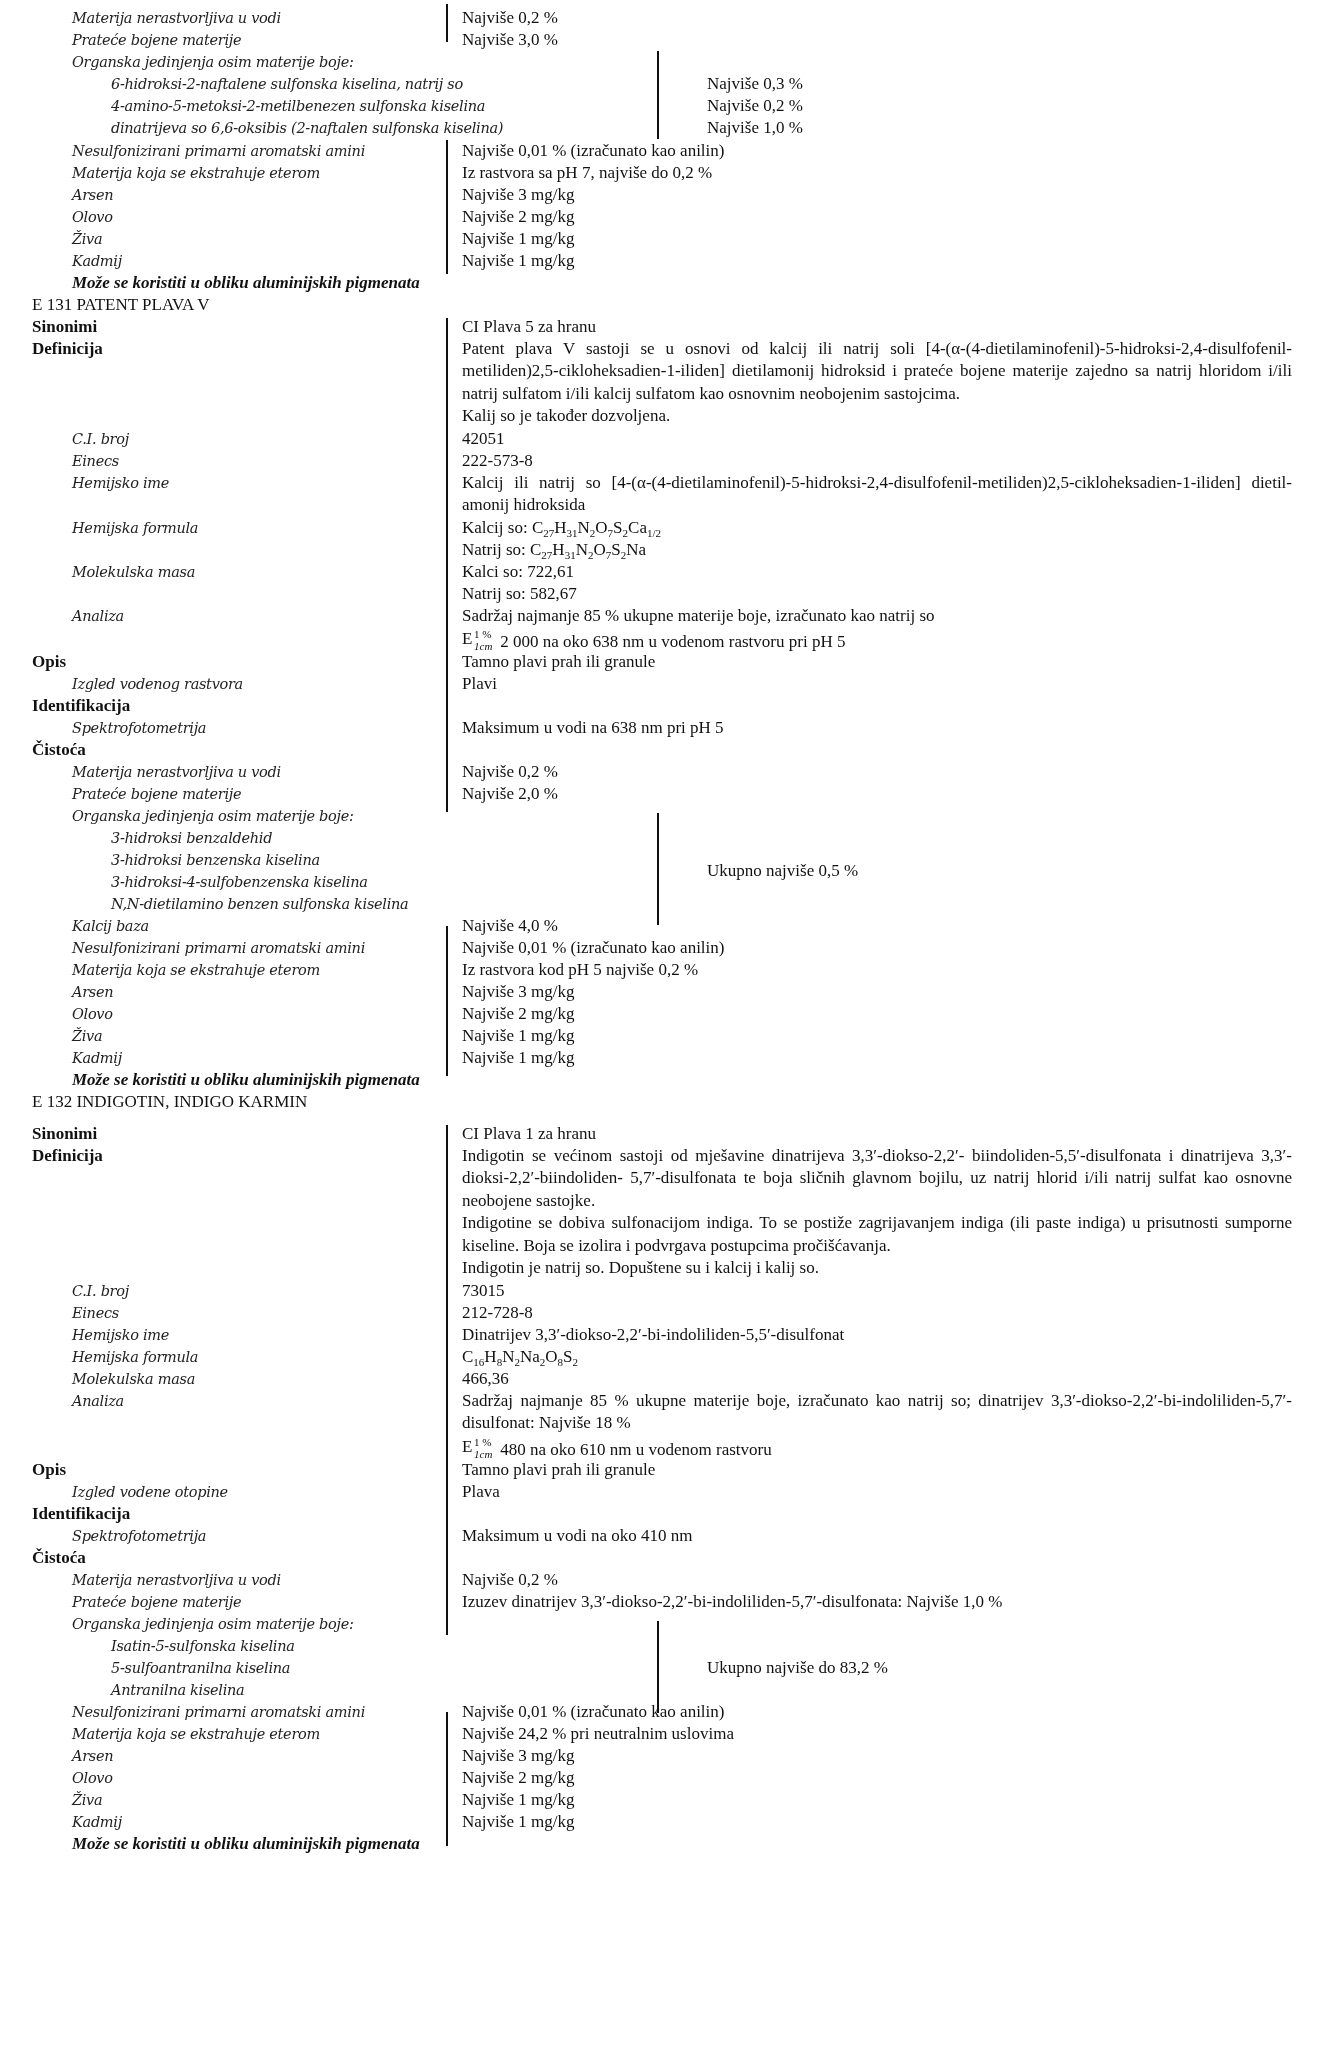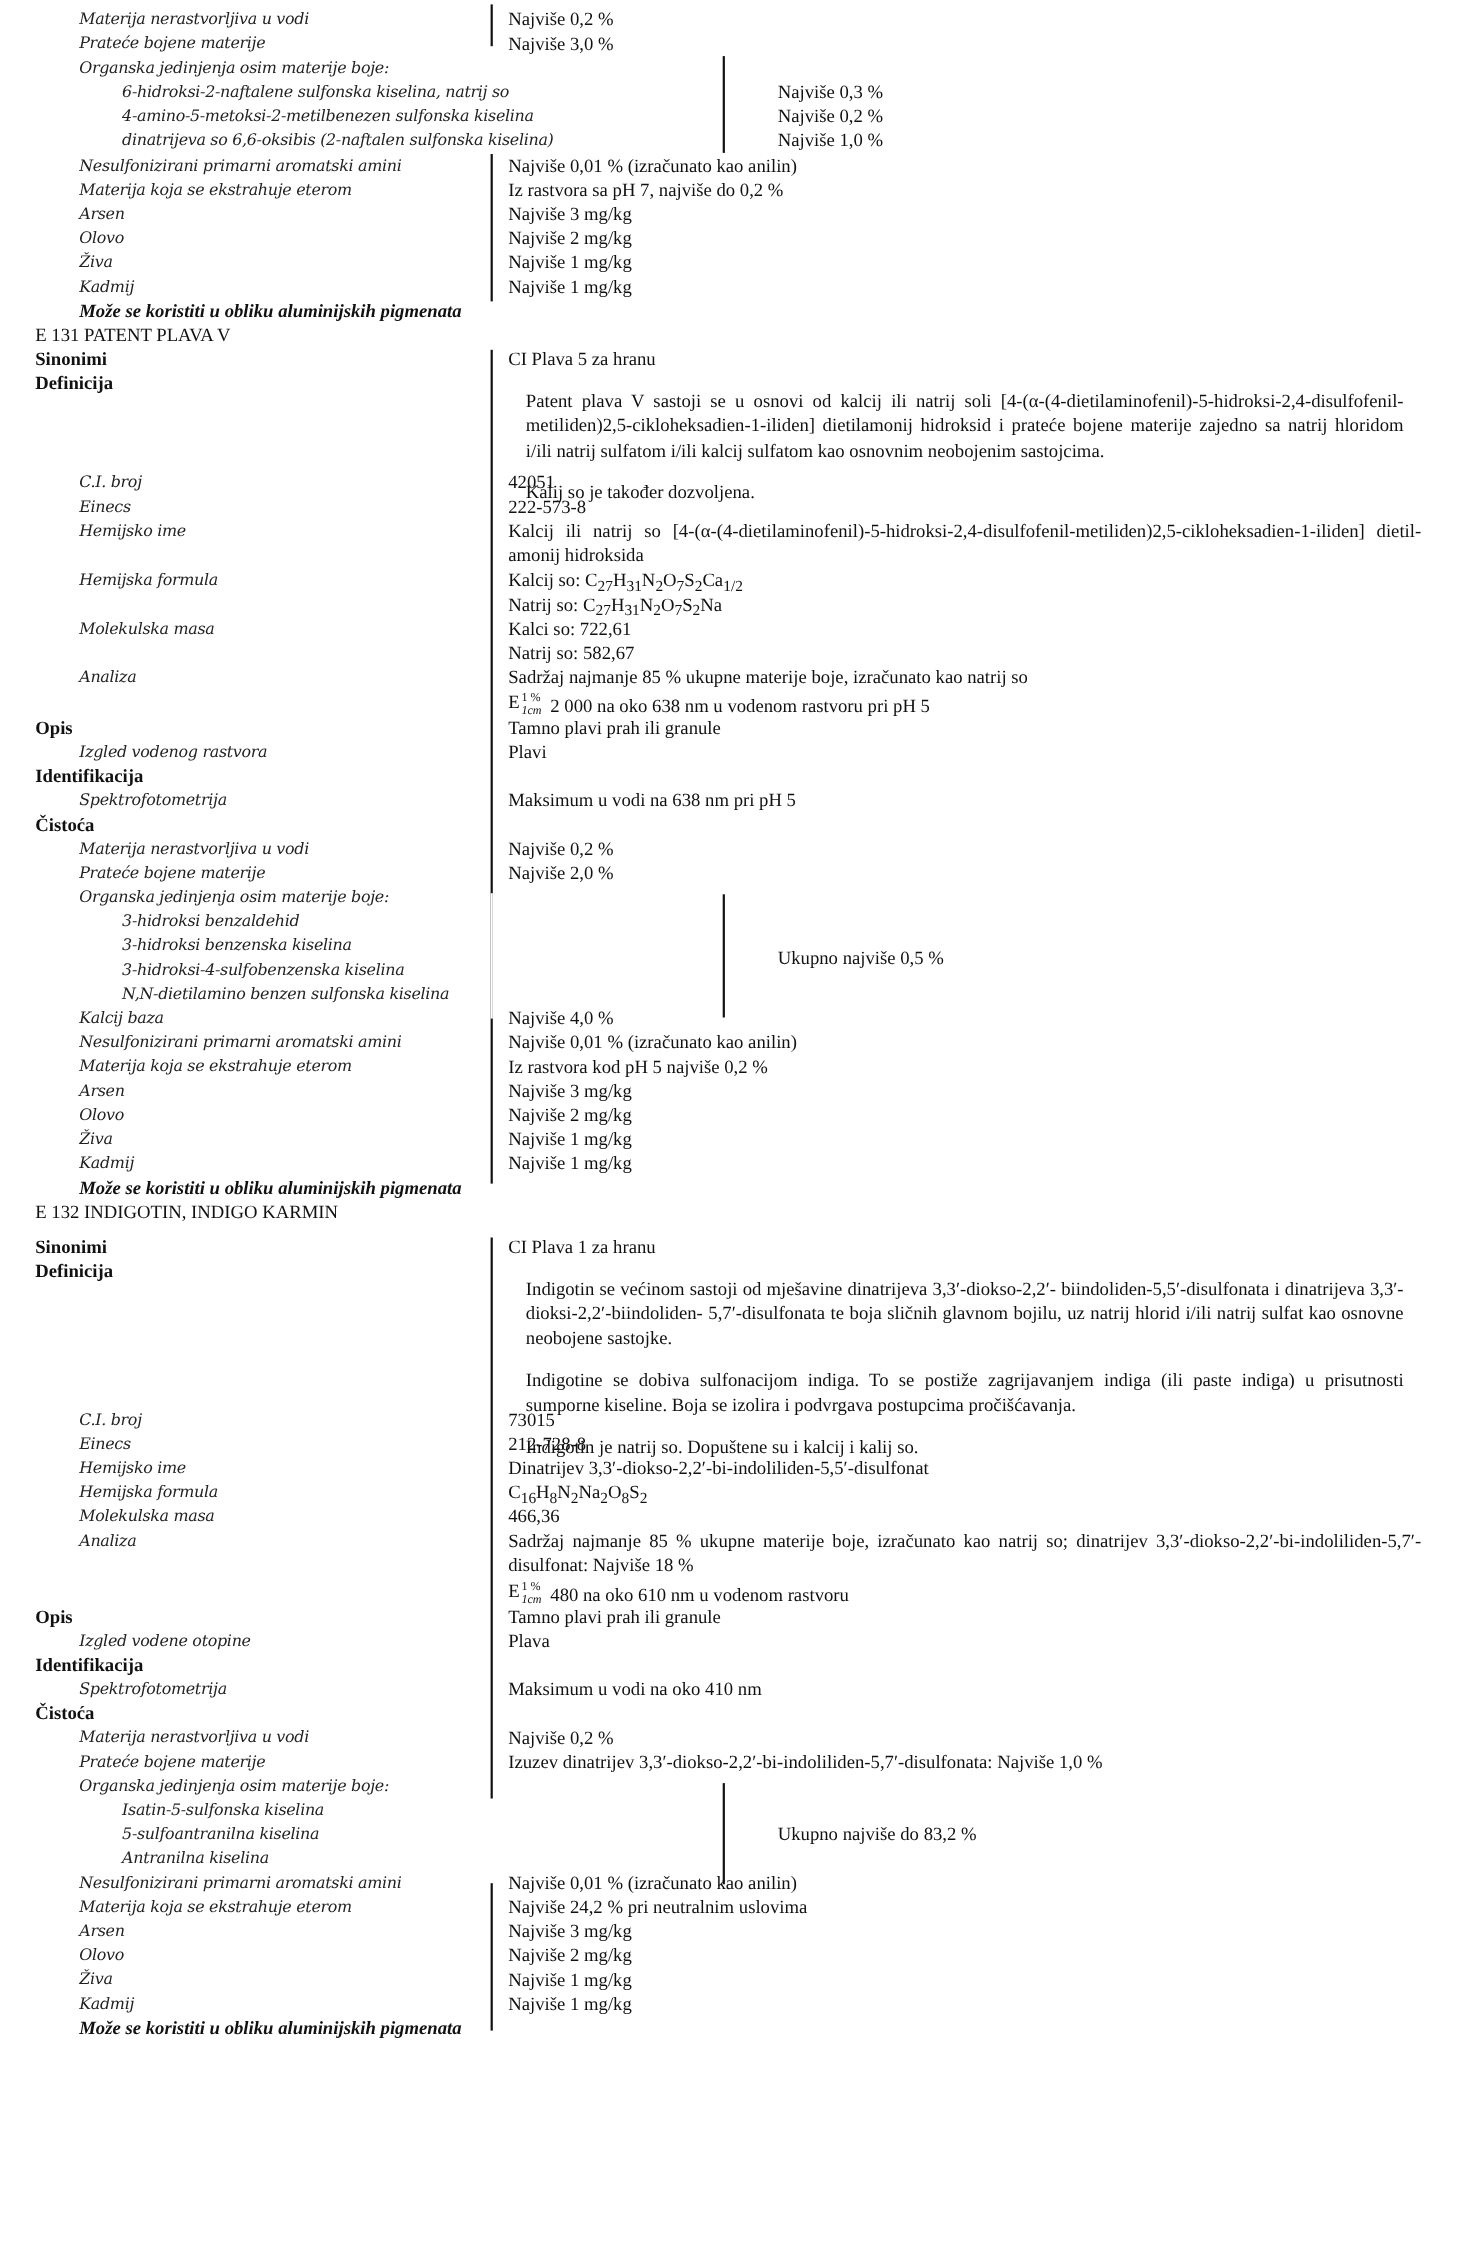--- a/index.html
+++ b/index.html
@@ -13,22 +13,22 @@
   .lbl { position: absolute; }
   .lbl.l0 { left: 32px; font-weight: bold; }
   .lbl.l1 { left: 72px; font-style: italic; font-family: "DejaVu Serif", serif; font-size: 14.5px; font-weight: 200; letter-spacing: -0.3px; color: #222; }
   .lbl.l2 { left: 111px; font-style: italic; font-family: "DejaVu Serif", serif; font-size: 14.5px; font-weight: 200; letter-spacing: -0.3px; color: #222; }
   .lbl.note { left: 72px; font-weight: bold; font-style: italic; }
   .heading { position: absolute; left: 32px; }
   .val { position: absolute; left: 462px; }
   .val.v2 { left: 675px; margin-left: 32px; }
   .vline { position: absolute; width: 2px; background: #111; }
   .para { position: absolute; left: 462px; width: 830px; line-height: 22.4px; text-align: justify; white-space: normal; }
-  .para p { margin: 16px; }
-  sub, sup { font-size: 14px; line-height: 0; }
+  .para p { margin: 0; }
+  sub, sup { font-size: 11px; line-height: 0; }
   .ecm { display: inline-block; position: relative; width: 34px; height: 18px; vertical-align: baseline; }
   .ecm .E { position: absolute; left: 0; bottom: -3px; }
   .ecm .top { position: absolute; left: 12px; top: -6px; font-size: 11px; }
   .ecm .bot { position: absolute; left: 12px; top: 6px; font-size: 11px; font-style: italic; text-align: center; }
 </style>
 </head>
 <body>
 
 <div class="page">
 

